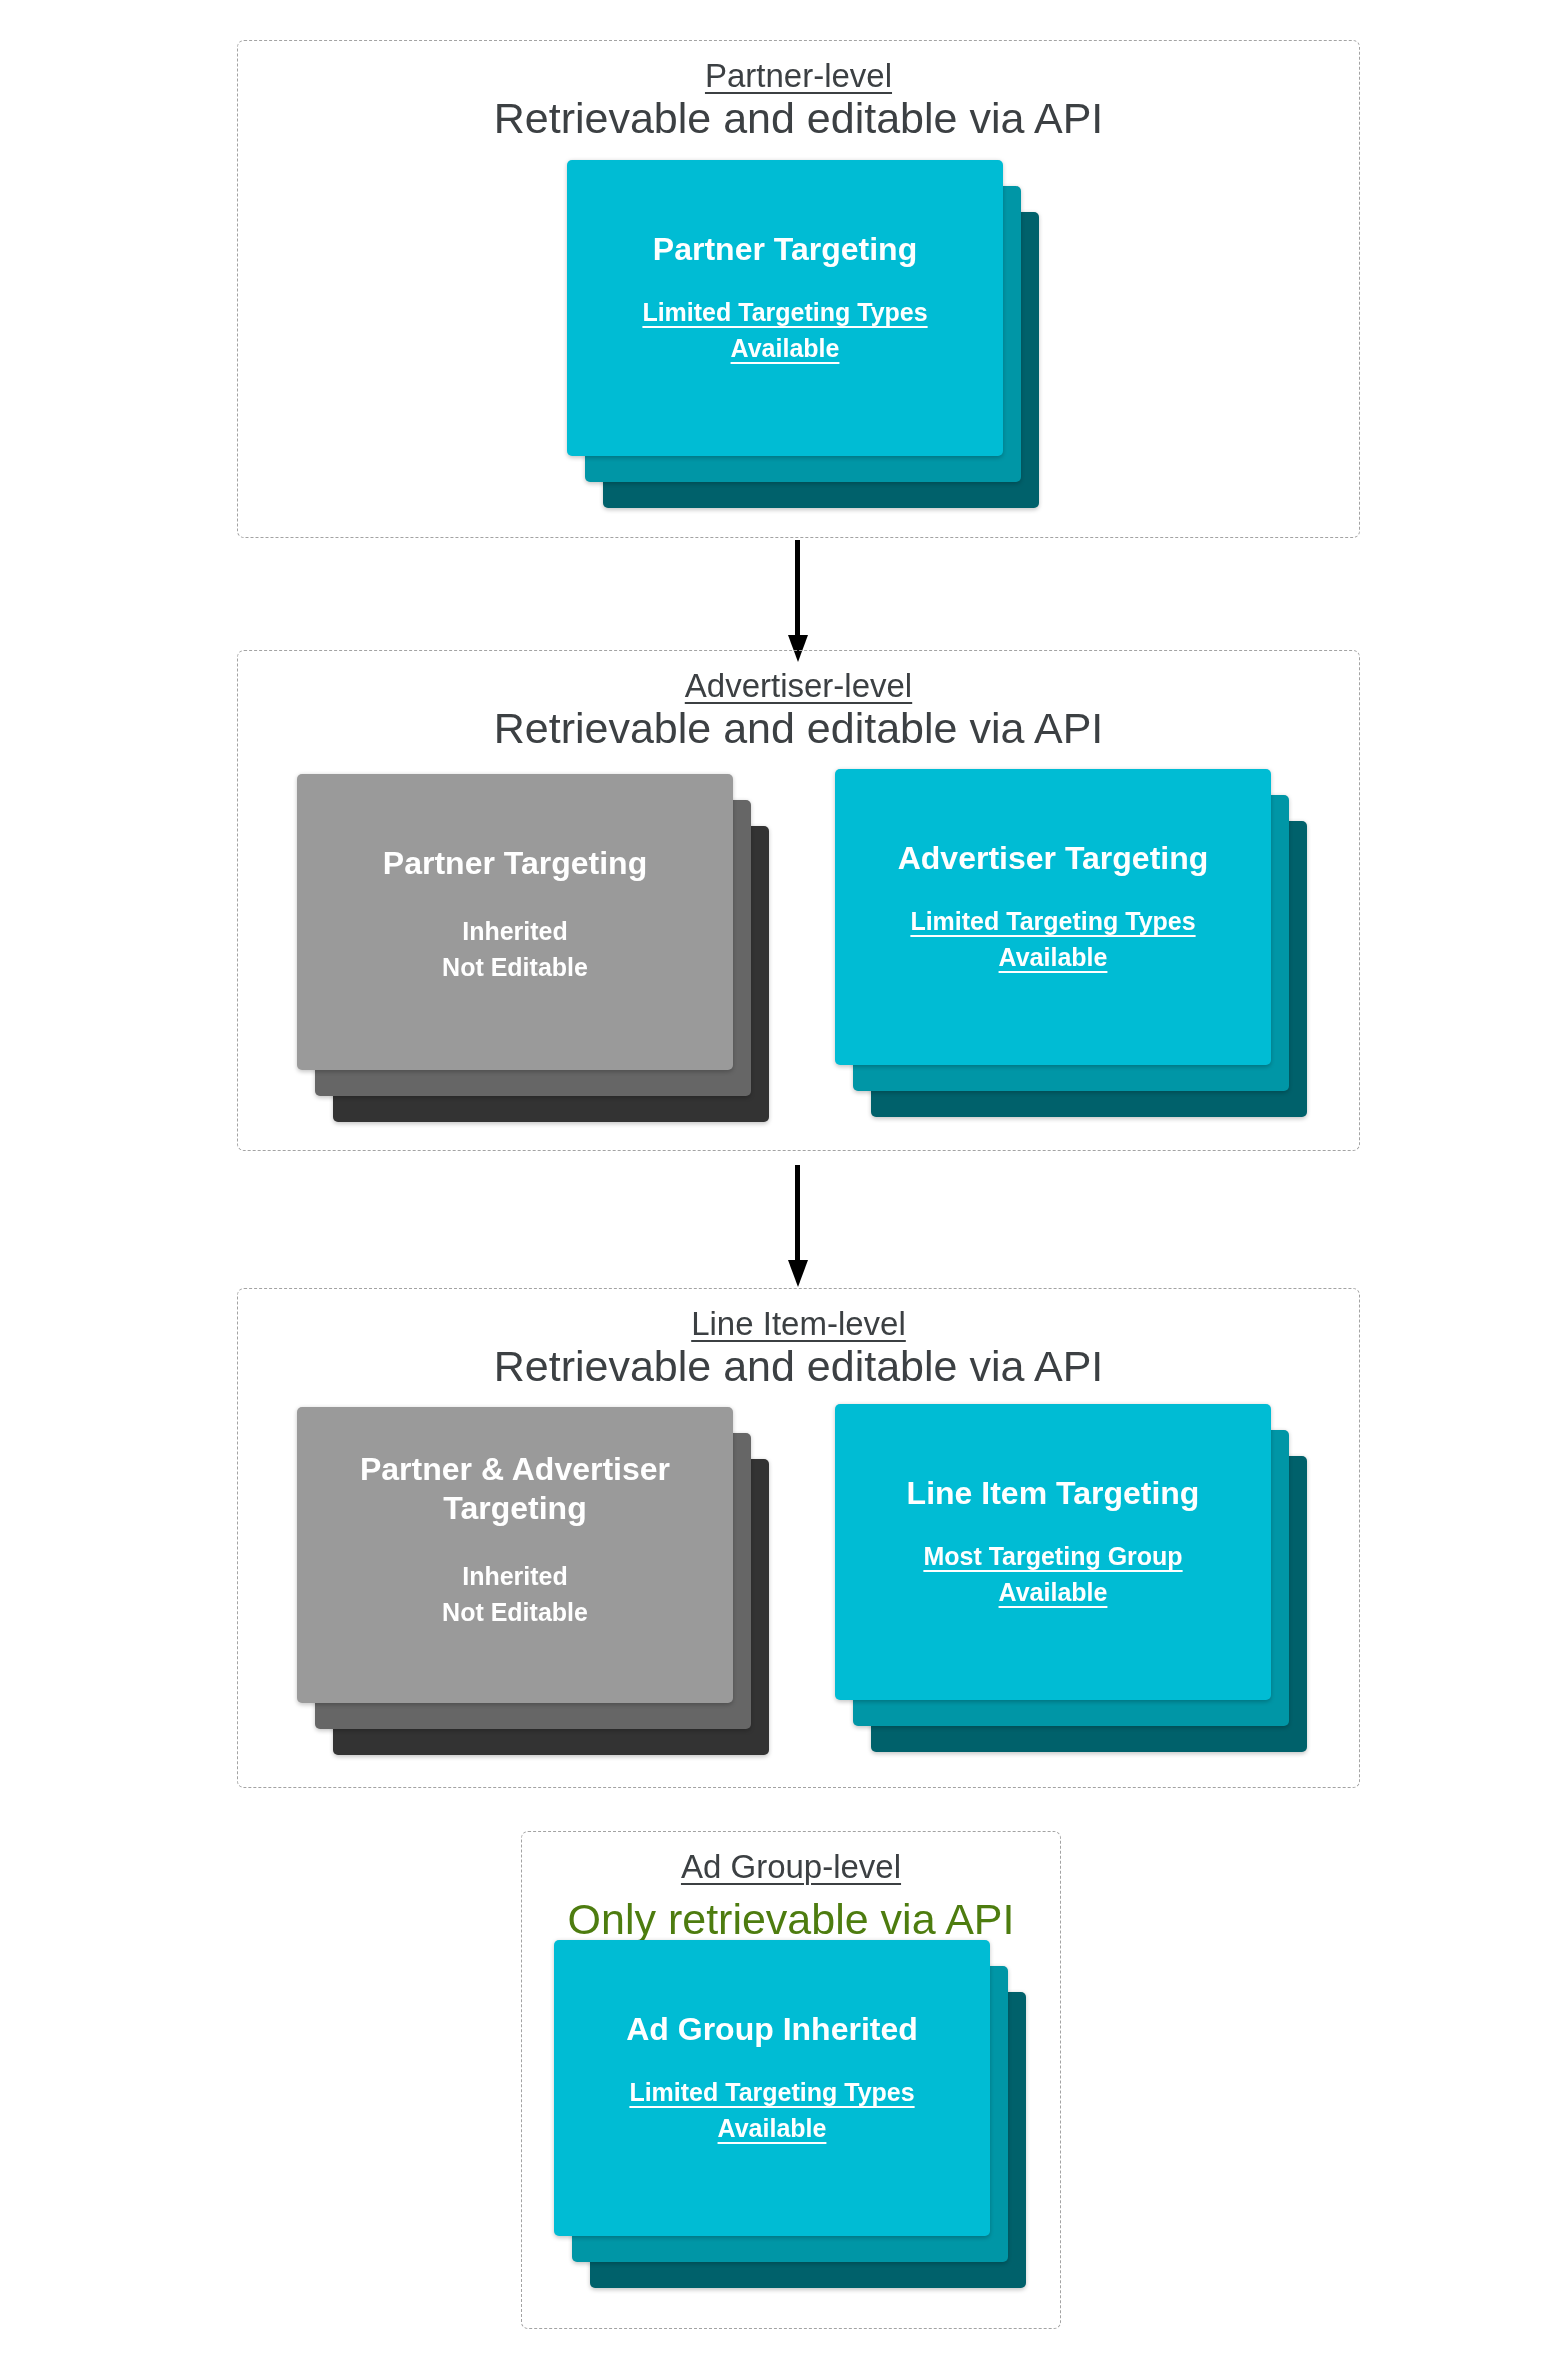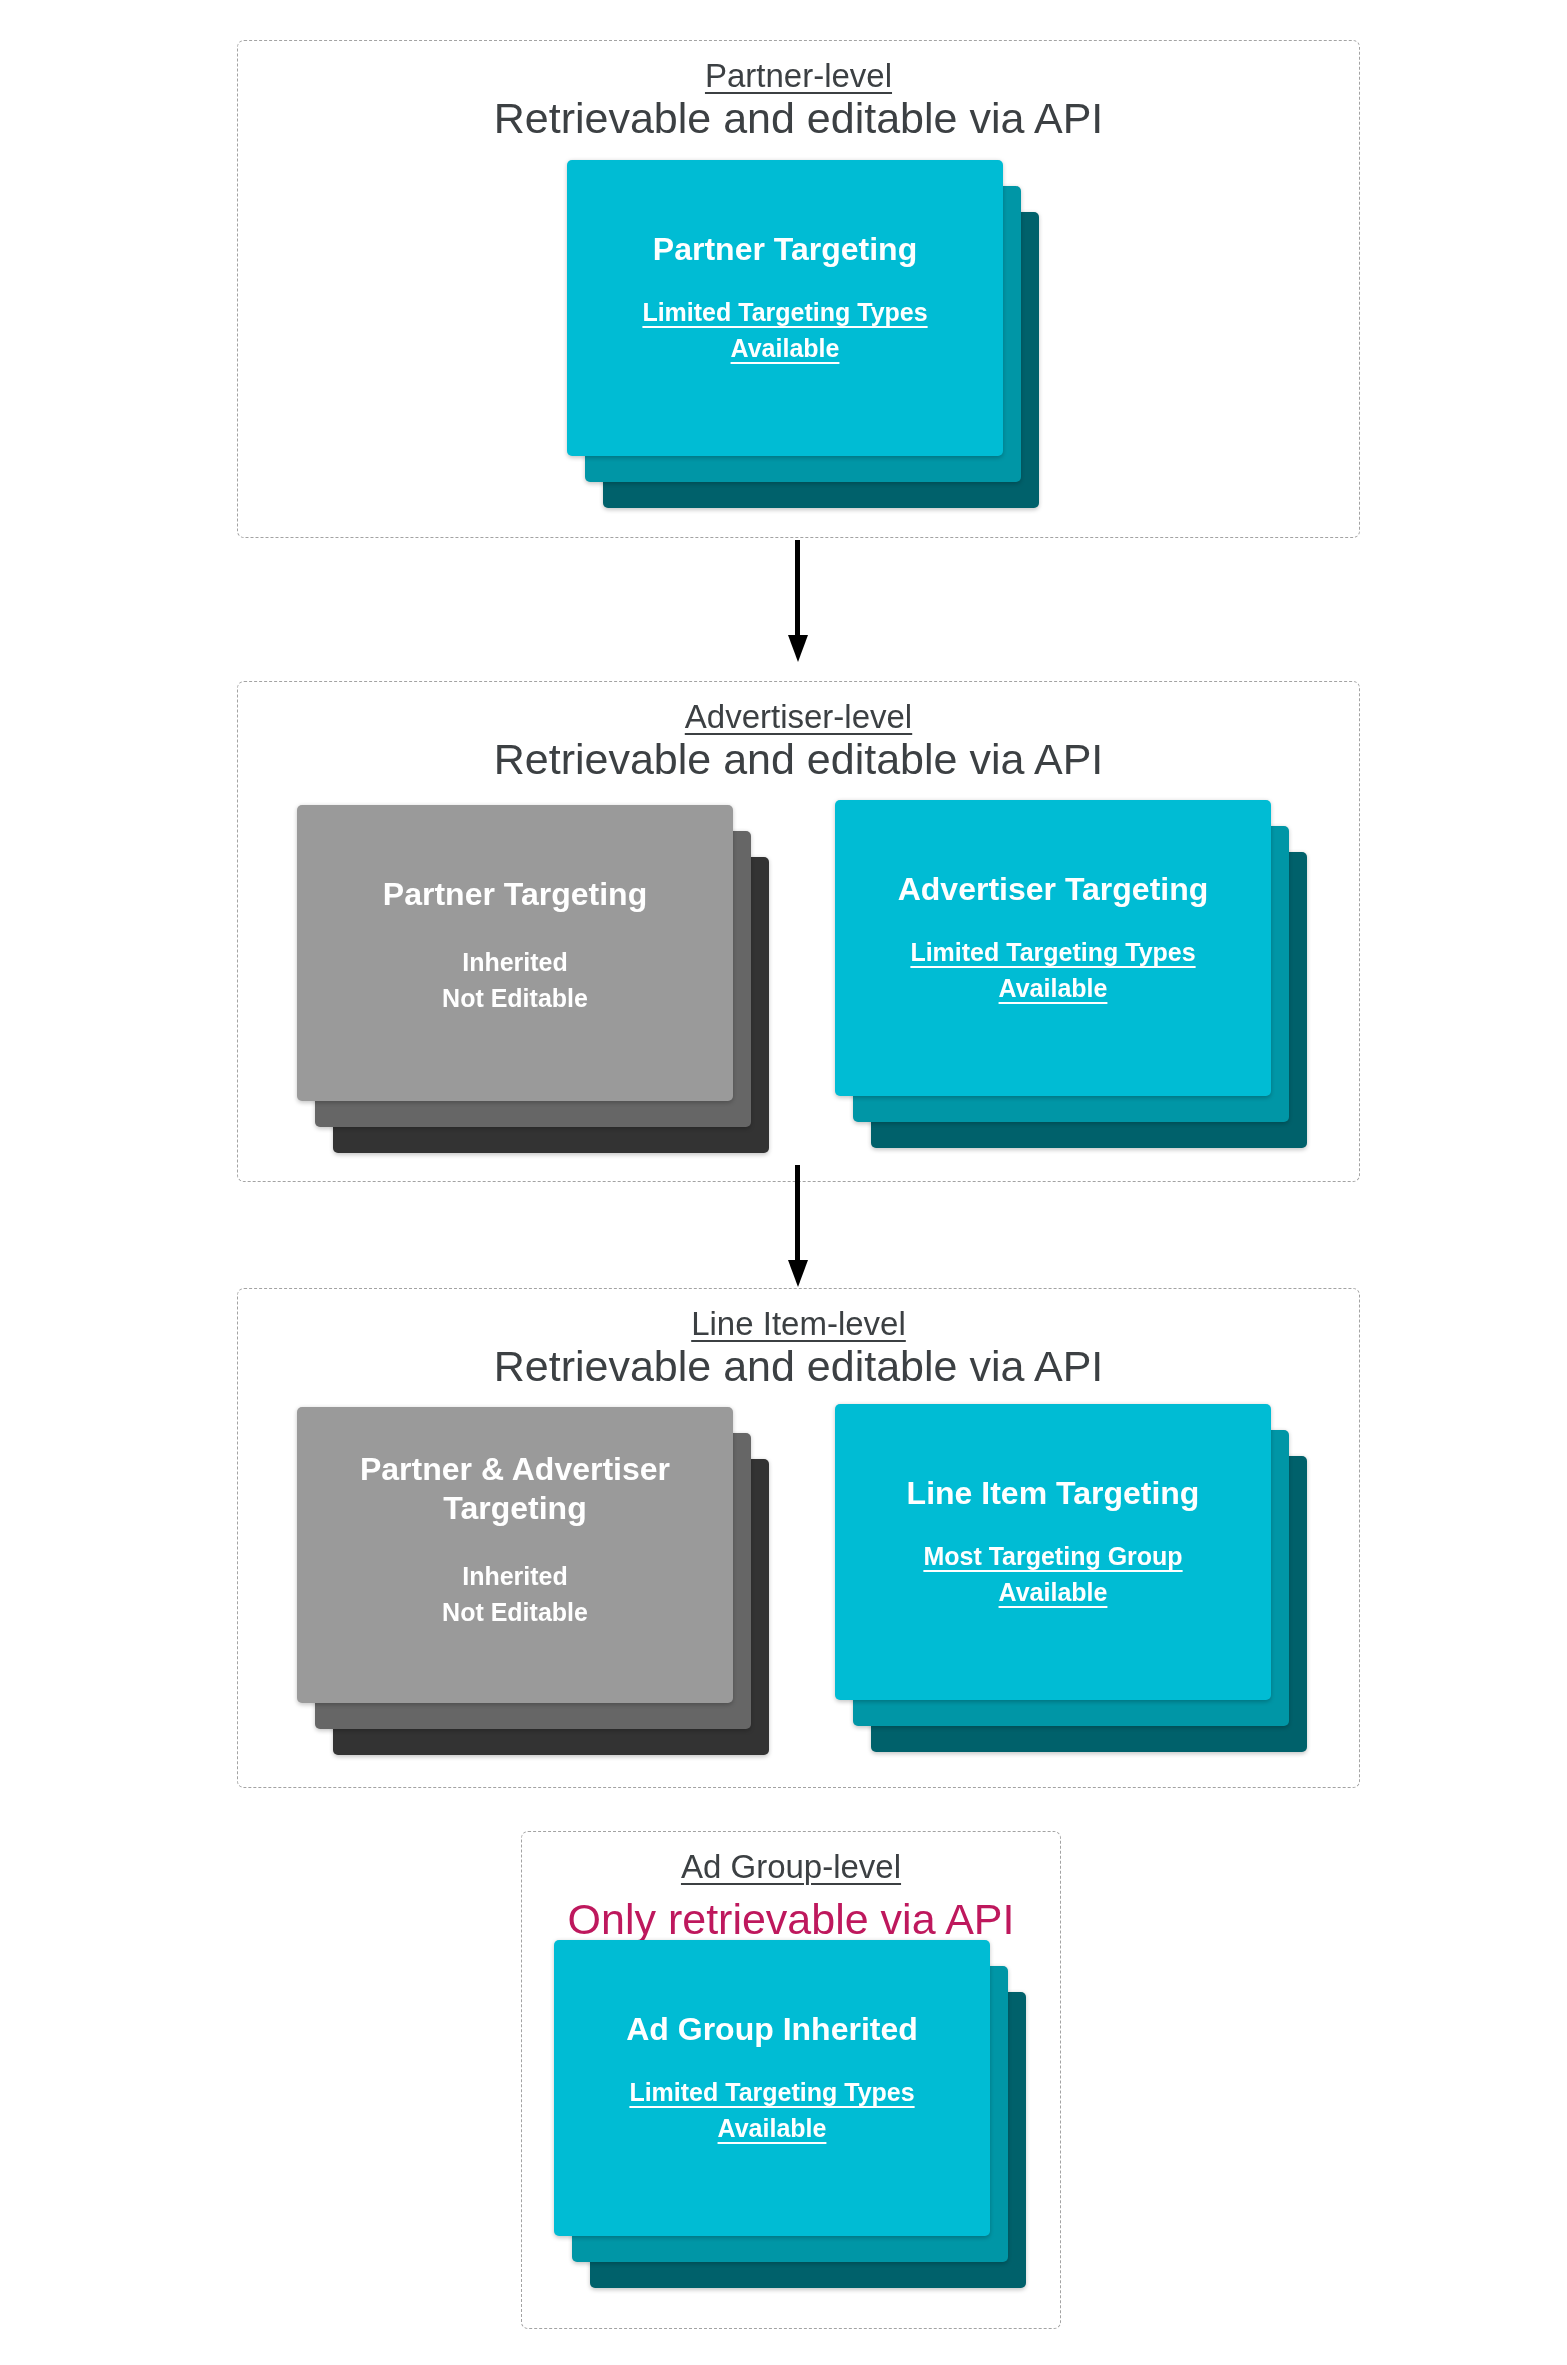--- a/index.html
+++ b/index.html
@@ -13,41 +13,41 @@
   }
   .section {
     position: absolute;
     box-sizing: border-box;
     border: 1.8px dashed #a3a3a3;
     border-radius: 7.1px;
     text-align: center;
     padding-top: 14.3px;
   }
   .section.s1 { left: 237px; top: 40px;   width: 1123px; height: 498px; }
-  .section.s2 { left: 237px; top: 681px;  width: 1123px; height: 501px; }
+  .section.s2 { left: 237px; top: 650px;  width: 1123px; height: 501px; }
   .section.s3 { left: 237px; top: 1288px; width: 1123px; height: 500px; }
   .section.s4 { left: 521px; top: 1831px; width: 540px;  height: 498px; }
 
   .section-title {
     font-size: 33px;
     font-weight: 500;
     color: #3c4043;
     line-height: 41px;
     text-decoration: underline;
     text-decoration-thickness: 1.8px;
     text-underline-offset: 4.5px;
   }
   .section-subtitle {
     font-size: 43px;
     font-weight: 400;
     color: #3c4043;
     line-height: 41px;
     margin-top: 1.8px;
   }
-  .section-subtitle.red { color: #be185d; margin-top: 12px; }
+  .section-subtitle.red { color: #4d7c0f; margin-top: 12px; }
 
   .card-stack {
     position: absolute;
     width: 436px;
     height: 296px;
   }
   .card-layer {
     position: absolute;
     width: 436px;
     height: 296px;

